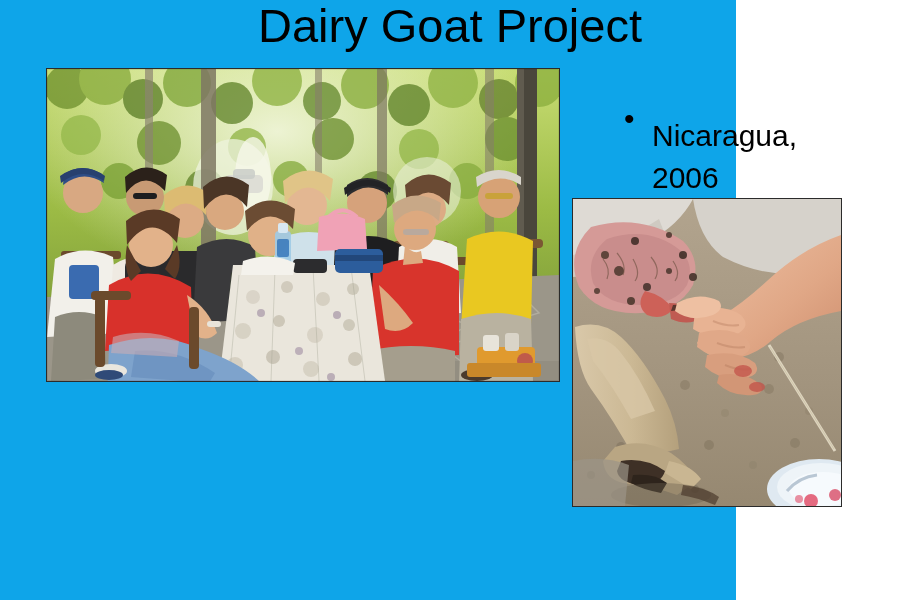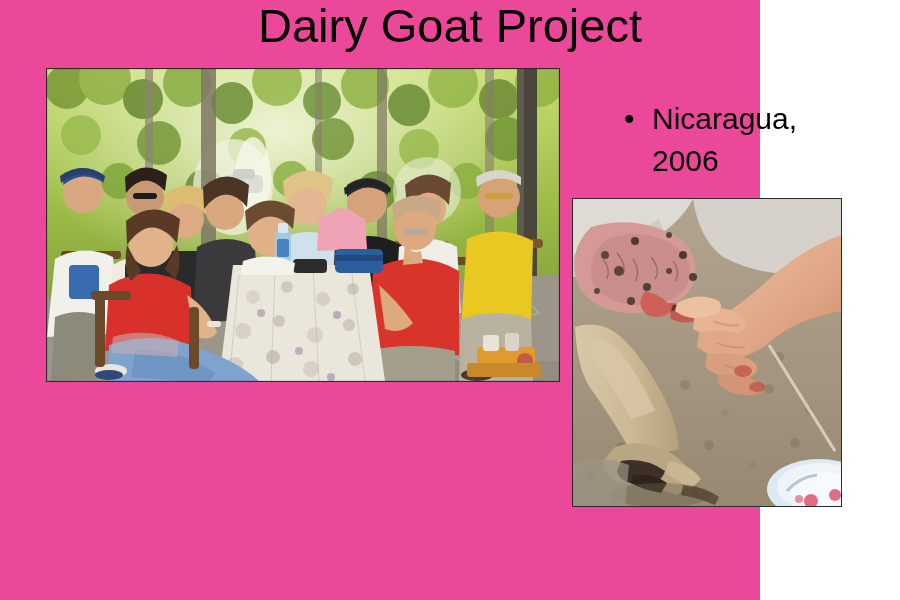--- a/index.html
+++ b/index.html
@@ -3,21 +3,21 @@
 <meta charset="utf-8">
 <style>
   html,body{margin:0;padding:0;}
   body{
     width:900px;height:600px;
     background:#ffffff;
     font-family:"Liberation Sans", sans-serif;
     overflow:hidden;
     position:relative;
   }
-  .slide{position:absolute;left:0;top:0;width:736px;height:600px;background:#ec4899;padding-left:24px;}
+  .slide{position:absolute;left:0;top:0;width:736px;height:600px;background:#0ea5e9;}
 
   
   .title{
     position:absolute;left:0;top:2px;width:900px;
     text-align:center;
     font-size:47px;
     line-height:48px;
     font-weight:400;
     color:#000;
     letter-spacing:0px;
@@ -30,20 +30,21 @@
   }
   .bullet-row{display:flex;align-items:flex-start;}
   .bullet-dot{
     width:28px;flex:0 0 28px;
     font-size:30px;line-height:42px;color:#000;text-align:left;
     padding-left:4px;
   }
   .bullet-text{
     font-size:30px;line-height:42px;color:#000;
     width:190px;
+    margin-top:17px;
   }
 
   
   .photo{
     position:absolute;
     border:1px solid #2b2b2b;
     overflow:hidden;
     background:#cfcfcf;
   }
   .photo-left{left:46px;top:68px;width:512px;height:312px;}

